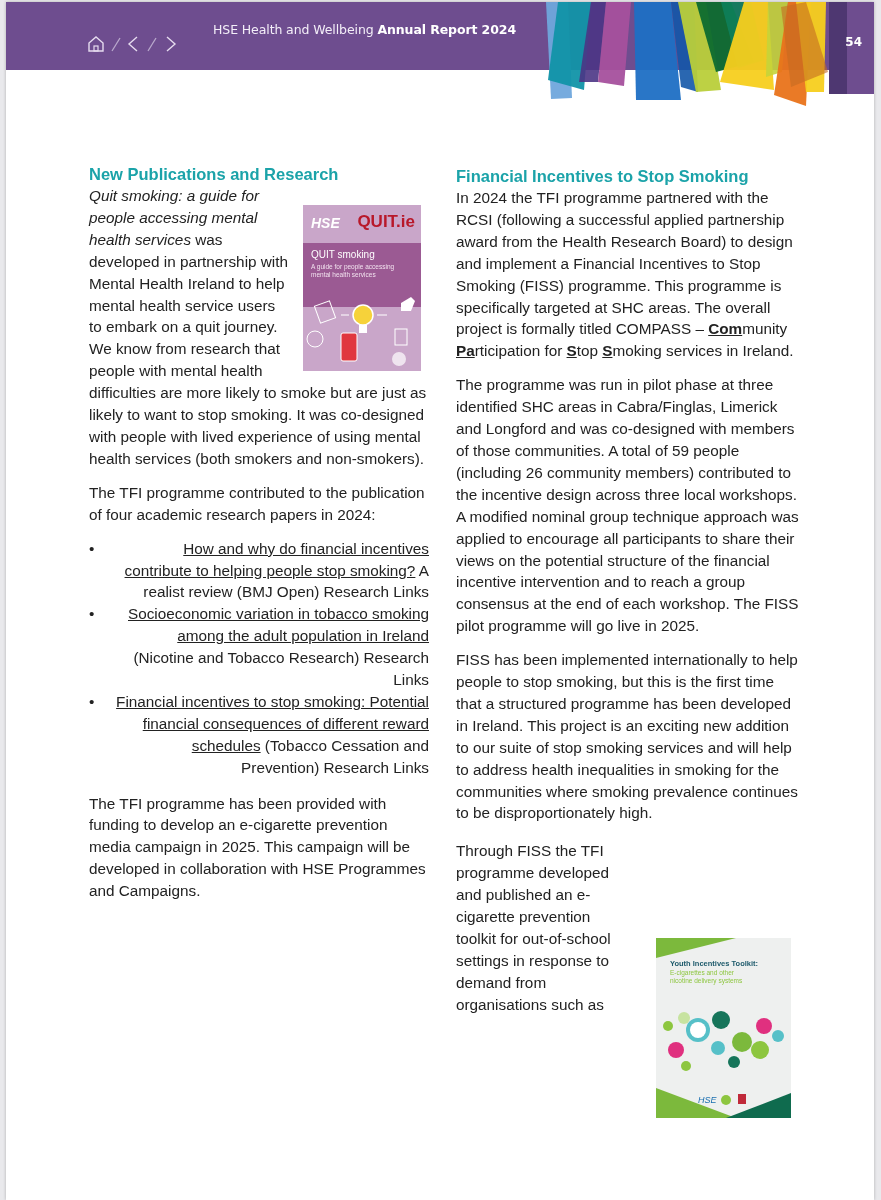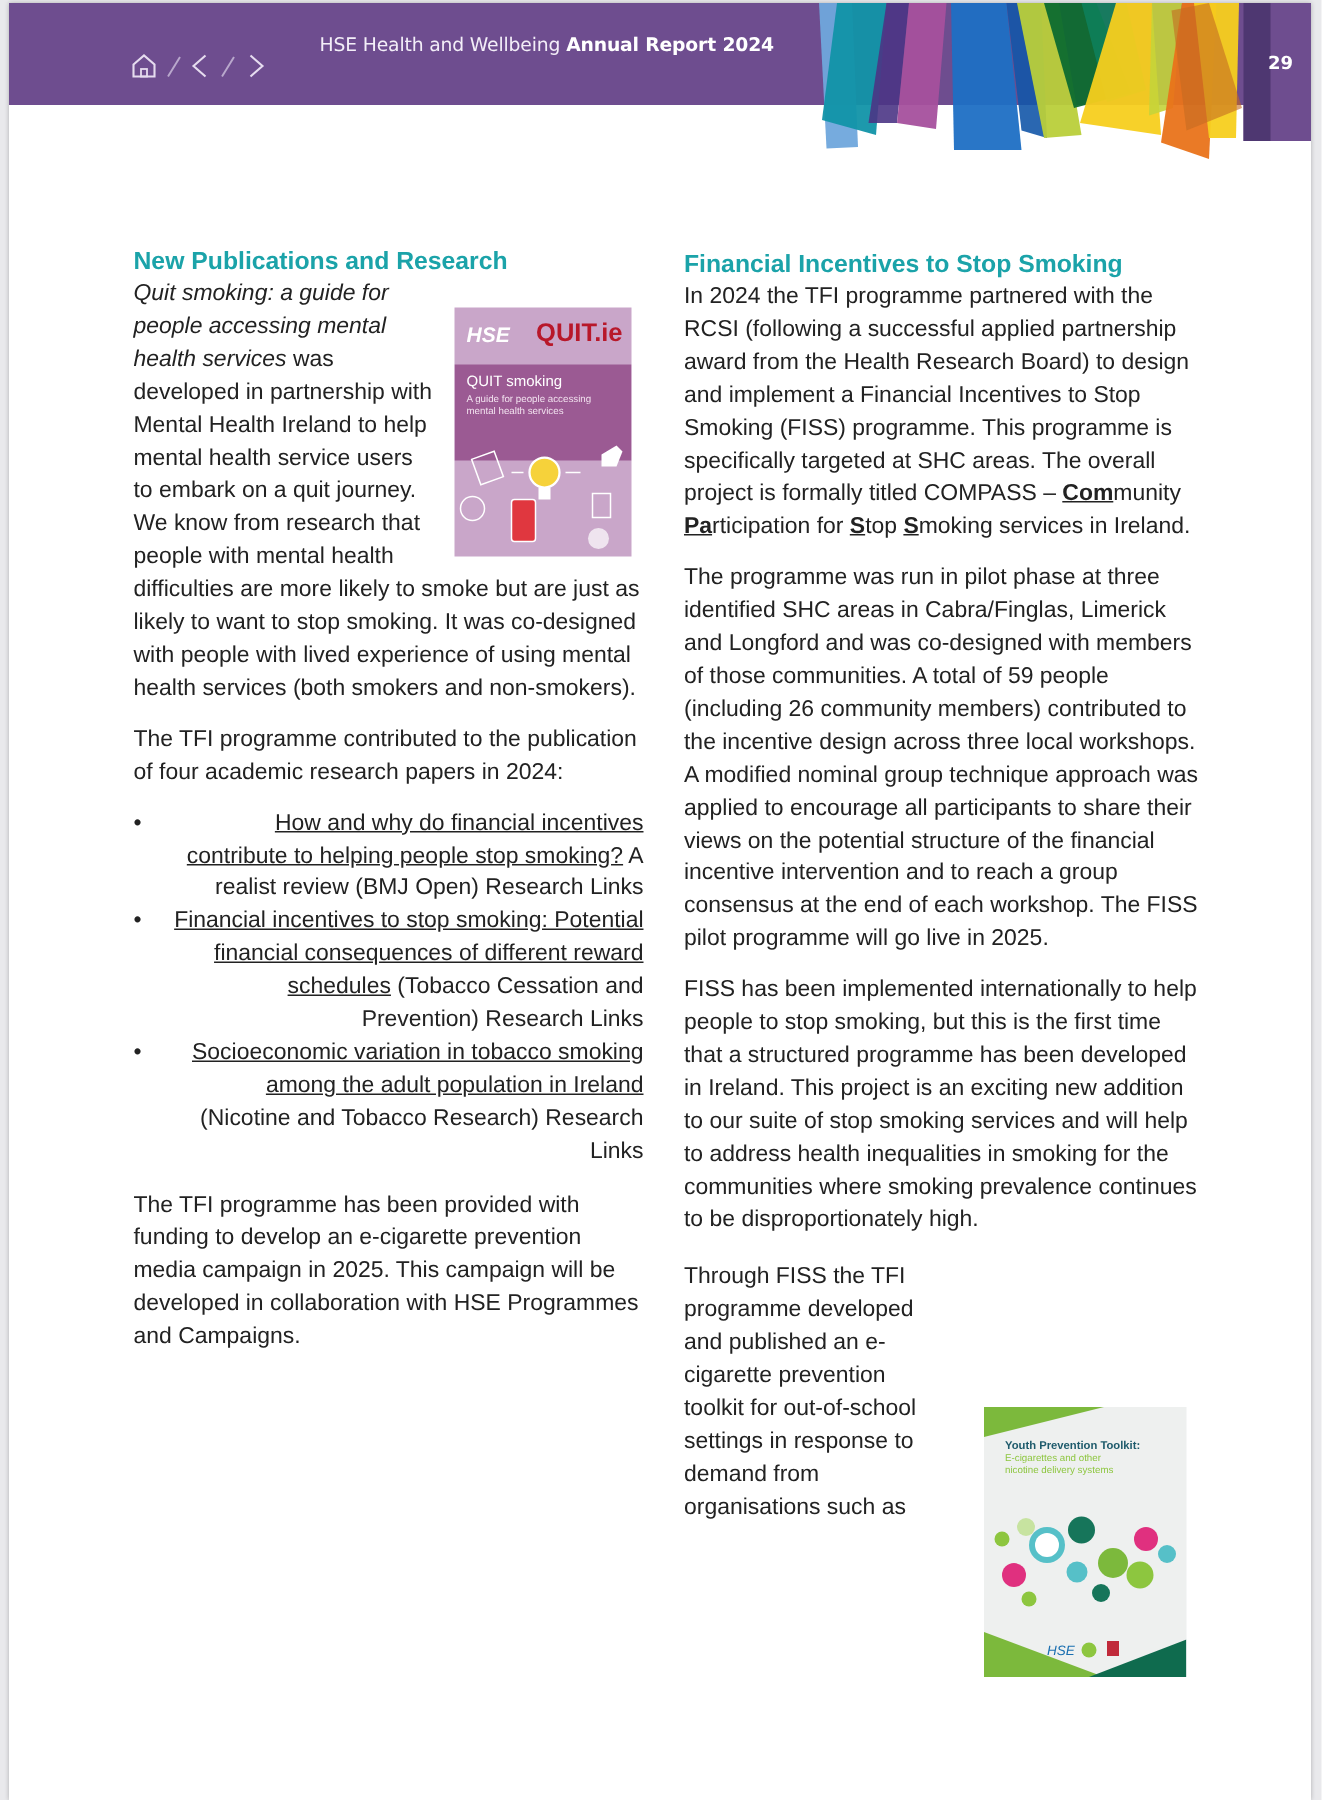--- a/index.html
+++ b/index.html
@@ -76,21 +76,21 @@
     <span>
       <svg width="14" height="20" viewBox="0 0 14 20">
           <polyline points="3,3 11,10 3,17" fill="none" stroke="#e6dcef" stroke-width="1.4"></polyline>
         </svg>
     </span>
   </div>
 
   <div class="hdr-title">
     <span>HSE Health and Wellbeing</span>&nbsp;<b>Annual Report 2024</b>
   </div>
-  <div class="page-num">29</div>
+  <div class="page-num">54</div>
 
   <div class="col col-left" style="left:83px;top:161px;">
     <h2>New Publications and Research</h2>
 
     <div class="cover1">
       <div style="position:absolute;left:8px;top:8px;color:#fff;font-style:italic;font-size:14px;font-weight:bold;">HSE</div>
       <div style="position:absolute;right:6px;top:6px;color:#b8182a;font-size:17px;font-weight:bold;">QUIT.ie</div>
       <div style="position:absolute;left:0;top:38px;width:118px;height:64px;background:#9b5a93;">
         <div style="color:#fff;font-size:10px;line-height:12px;margin:6px 0 0 8px;">QUIT smoking</div>
         <div style="color:#f2e2ef;font-size:6.5px;line-height:8px;margin:2px 6px 0 8px;">A guide for people accessing mental health services</div>
@@ -108,22 +108,22 @@
           <line x1="74" y1="22" x2="84" y2="22" stroke="#fff"></line>
       </svg>
     </div>
 
     <p><i>Quit smoking: a guide for people accessing mental health services</i><span> was developed in partnership with Mental Health Ireland to help mental health service users to embark on a quit journey. We know from research that people with mental health difficulties are more likely to smoke but are just as likely to want to stop smoking. It was co-designed with people with lived experience of using mental health services (both smokers and non-smokers).</span></p>
 
     <p>The TFI programme contributed to the publication of four academic research papers in 2024:</p>
 
     <ul>
       <li><span class="link">How and why do financial incentives contribute to helping people stop smoking?</span><span> A realist review (BMJ Open) Research Links</span></li>
+      <li><span class="link">Socioeconomic variation in tobacco smoking among the adult population in Ireland</span><span> (Nicotine and Tobacco Research) Research Links</span></li>
       <li><span class="link">Financial incentives to stop smoking: Potential financial consequences of different reward schedules</span><span> (Tobacco Cessation and Prevention) Research Links</span></li>
-      <li><span class="link">Socioeconomic variation in tobacco smoking among the adult population in Ireland</span><span> (Nicotine and Tobacco Research) Research Links</span></li>
     </ul>
 
     <p style="margin-top:14px;">The TFI programme has been provided with funding to develop an e-cigarette prevention media campaign in 2025. This campaign will be developed in collaboration with HSE Programmes and Campaigns.</p>
   </div>
 
   <div class="col col-right">
     <h2>Financial Incentives to Stop Smoking</h2>
     <p><span>In 2024 the TFI programme partnered with the RCSI (following a successful applied partnership award from the Health Research Board) to design and implement a Financial Incentives to Stop Smoking (FISS) programme. This programme is specifically targeted at SHC areas. The overall project is formally titled COMPASS – </span><span class="ul">Com</span><span>munity </span><span class="ul">Pa</span><span>rticipation for </span><span class="ul">S</span><span>top </span><span class="ul">S</span><span>moking services in Ireland.</span></p>
     <p>The programme was run in pilot phase at three identified SHC areas in Cabra/Finglas, Limerick and Longford and was co-designed with members of those communities. A total of 59 people (including 26 community members) contributed to the incentive design across three local workshops. A modified nominal group technique approach was applied to encourage all participants to share their views on the potential structure of the financial incentive intervention and to reach a group consensus at the end of each workshop. The FISS pilot programme will go live in 2025.</p>
     <p style="margin-bottom:16px;">FISS has been implemented internationally to help people to stop smoking, but this is the first time that a structured programme has been developed in Ireland. This project is an exciting new addition to our suite of stop smoking services and will help to address health inequalities in smoking for the communities where smoking prevalence continues to be disproportionately high.</p>
@@ -145,17 +145,17 @@
         <circle cx="62" cy="110" r="7" fill="#56c0c8"></circle>
       <circle cx="104" cy="112" r="9" fill="#8dc63f"></circle>
         <circle cx="122" cy="98" r="6" fill="#56c0c8"></circle>
       <circle cx="12" cy="88" r="5" fill="#8dc63f"></circle>
         <circle cx="78" cy="124" r="6" fill="#16755a"></circle>
       <circle cx="30" cy="128" r="5" fill="#8dc63f"></circle>
       <text x="42" y="165" font-size="9" fill="#1a6fb0" font-style="italic" font-family="Liberation Sans, sans-serif">HSE</text>
       <circle cx="70" cy="162" r="5" fill="#8dc63f"></circle>
       <rect x="82" y="156" width="8" height="10" fill="#c02a3a"></rect>
     </svg>
-    <div style="position:absolute;left:14px;top:21px;width:115px;font-size:7.5px;font-weight:bold;color:#1d5a6b;">Youth Prevention Toolkit:</div>
+    <div style="position:absolute;left:14px;top:21px;width:115px;font-size:7.5px;font-weight:bold;color:#1d5a6b;">Youth Incentives Toolkit:</div>
     <div style="position:absolute;left:14px;top:31px;width:80px;font-size:6.5px;line-height:8px;color:#8dc63f;">E-cigarettes and other nicotine delivery systems</div>
   </div>
 
 </div>
 
 </body></html>

